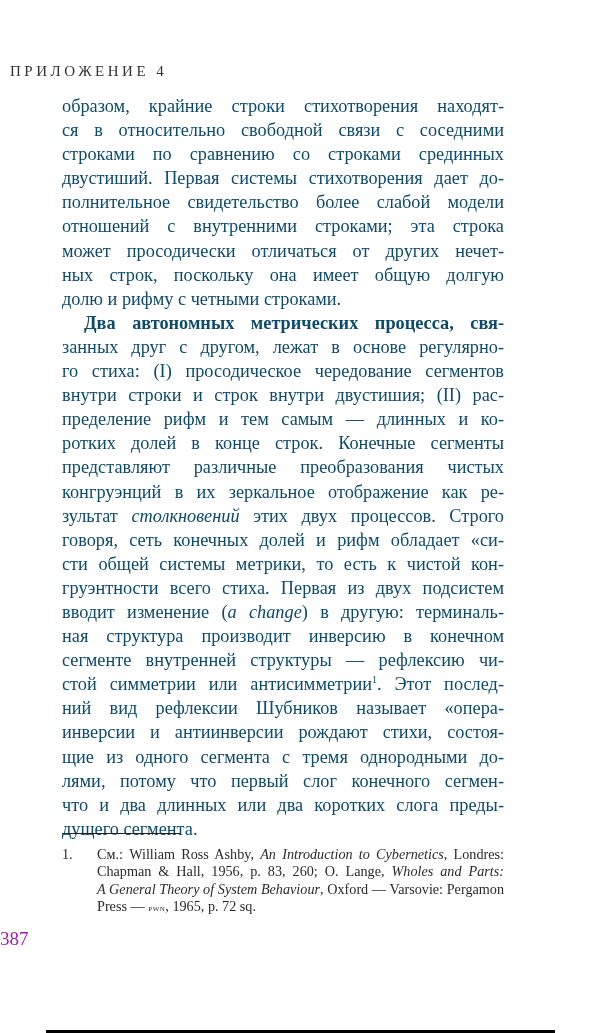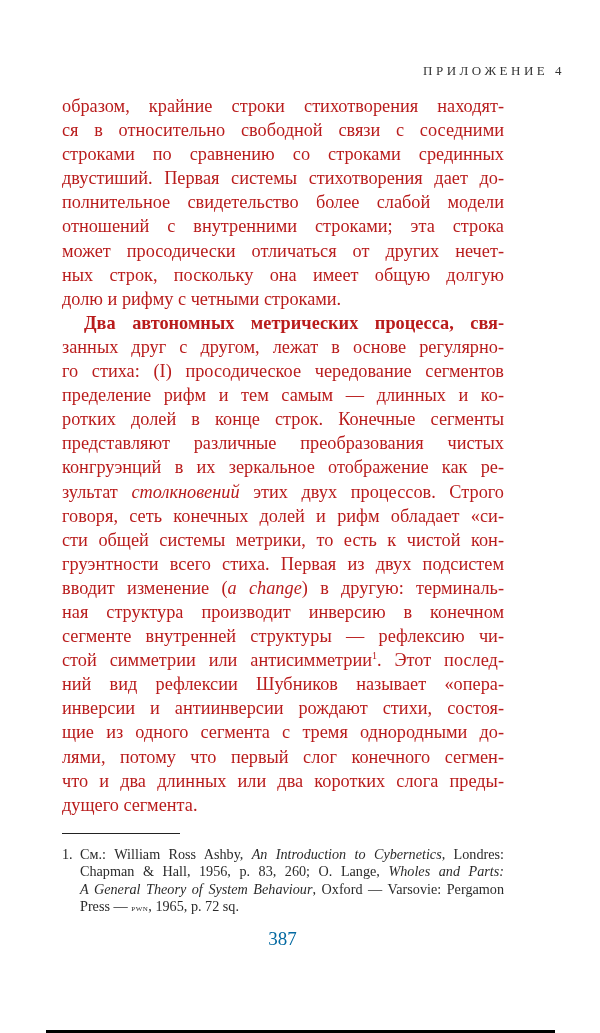--- a/index.html
+++ b/index.html
@@ -11,37 +11,37 @@
     width: 600px;
     height: 1033px;
     position: relative;
     overflow: hidden;
     font-family: "DejaVu Serif", "Liberation Serif", serif;
     color: #2a2a2a;
   }
   .running-head {
     position: absolute;
     top: 63px;
-    left: 0;
+    left: 10px;
     width: 565px;
-    text-align: right;
+    text-align: left;
     font-family: "Liberation Serif", serif;
-    font-size: 13px;
+    font-size: 15px;
     letter-spacing: 3.5px;
     color: #333;
   }
   .body-text {
     position: absolute;
     top: 94px;
     left: 62px;
     width: 442px;
     font-family: "Liberation Serif", serif;
     font-size: 18.3px;
     line-height: 24.1px;
-    color: #b91c1c;
+    color: #0c4a6e;
   }
   .line {
     display: block;
     white-space: nowrap;
     text-align: justify;
     text-align-last: justify;
     height: 24.1px;
   }
   .line.last {
     text-align-last: left;
@@ -76,45 +76,45 @@
     line-height: 17.4px;
     color: #2a2a2a;
   }
   .fn-num {
     position: absolute;
     left: 0;
     top: 0;
     width: 24px;
   }
   .fn-body {
-    margin-left: 18px;
+    margin-left: 35px;
   }
   .fn-line {
     display: block;
     white-space: nowrap;
     text-align: justify;
     text-align-last: justify;
   }
   .fn-line.last {
     text-align-last: left;
   }
   .sc {
     font-variant: small-caps;
     font-size: 10px;
     letter-spacing: 0.5px;
   }
   .page-number {
     position: absolute;
     top: 928px;
     left: 0;
     width: 565px;
-    text-align: center;
+    text-align: left;
     font-family: "Liberation Serif", serif;
     font-size: 19px;
-    color: #0369a1;
+    color: #a21caf;
   }
   .bottom-bar {
     position: absolute;
     top: 1030px;
     left: 46px;
     width: 509px;
     height: 3px;
     background: #000;
   }
 </style>
@@ -134,20 +134,21 @@
     <span class="line">отношений с внутренними строками; эта строка</span>
     <span class="line">может просодически отличаться от других нечет-</span>
     <span class="line">ных строк, поскольку она имеет общую долгую</span>
     <span class="line last">долю и рифму с четными строками.</span>
   </div>
 
   <div>
     <span class="line indent">Два автономных метрических процесса, свя-</span>
     <span class="line">занных друг с другом, лежат в основе регулярно-</span>
     <span class="line">го стиха: (I) просодическое чередование сегментов</span>
+    <span class="line">внутри строки и строк внутри двустишия; (II) рас-</span>
     <span class="line">пределение рифм и тем самым — длинных и ко-</span>
     <span class="line">ротких долей в конце строк. Конечные сегменты</span>
     <span class="line">представляют различные преобразования чистых</span>
     <span class="line">конгруэнций в их зеркальное отображение как ре-</span>
     <span class="line"><span>зультат </span><span class="em">столкновений</span><span> этих двух процессов. Строго</span></span>
     <span class="line">говоря, сеть конечных долей и рифм обладает «си-</span>
     <span class="line">сти общей системы метрики, то есть к чистой кон-</span>
     <span class="line">груэнтности всего стиха. Первая из двух подсистем</span>
     <span class="line"><span>вводит изменение (</span><span class="em">a change</span><span>) в другую: терминаль-</span></span>
     <span class="line">ная структура производит инверсию в конечном</span>

